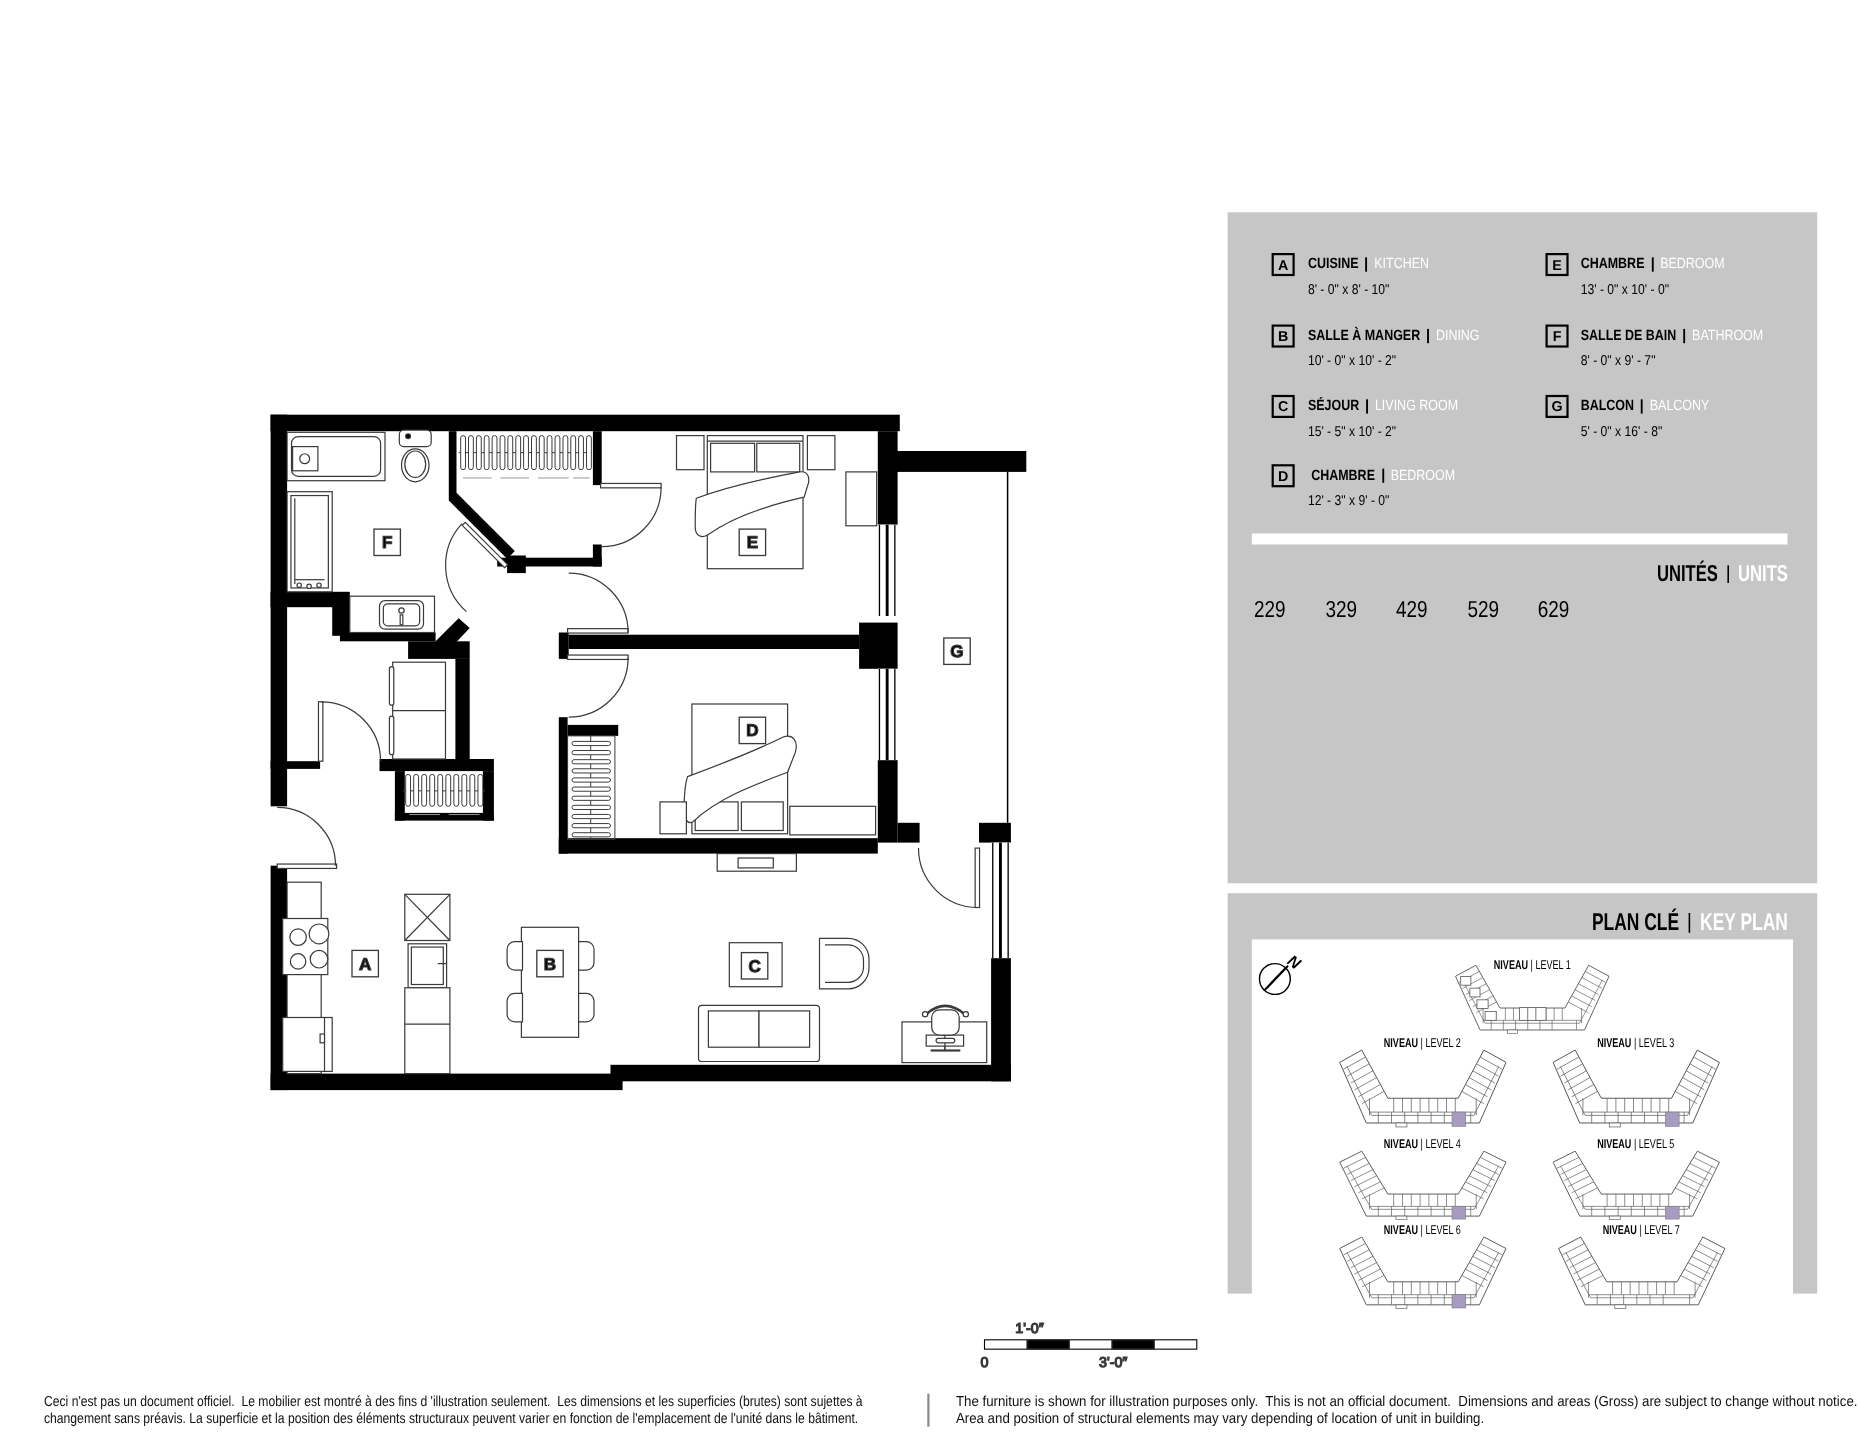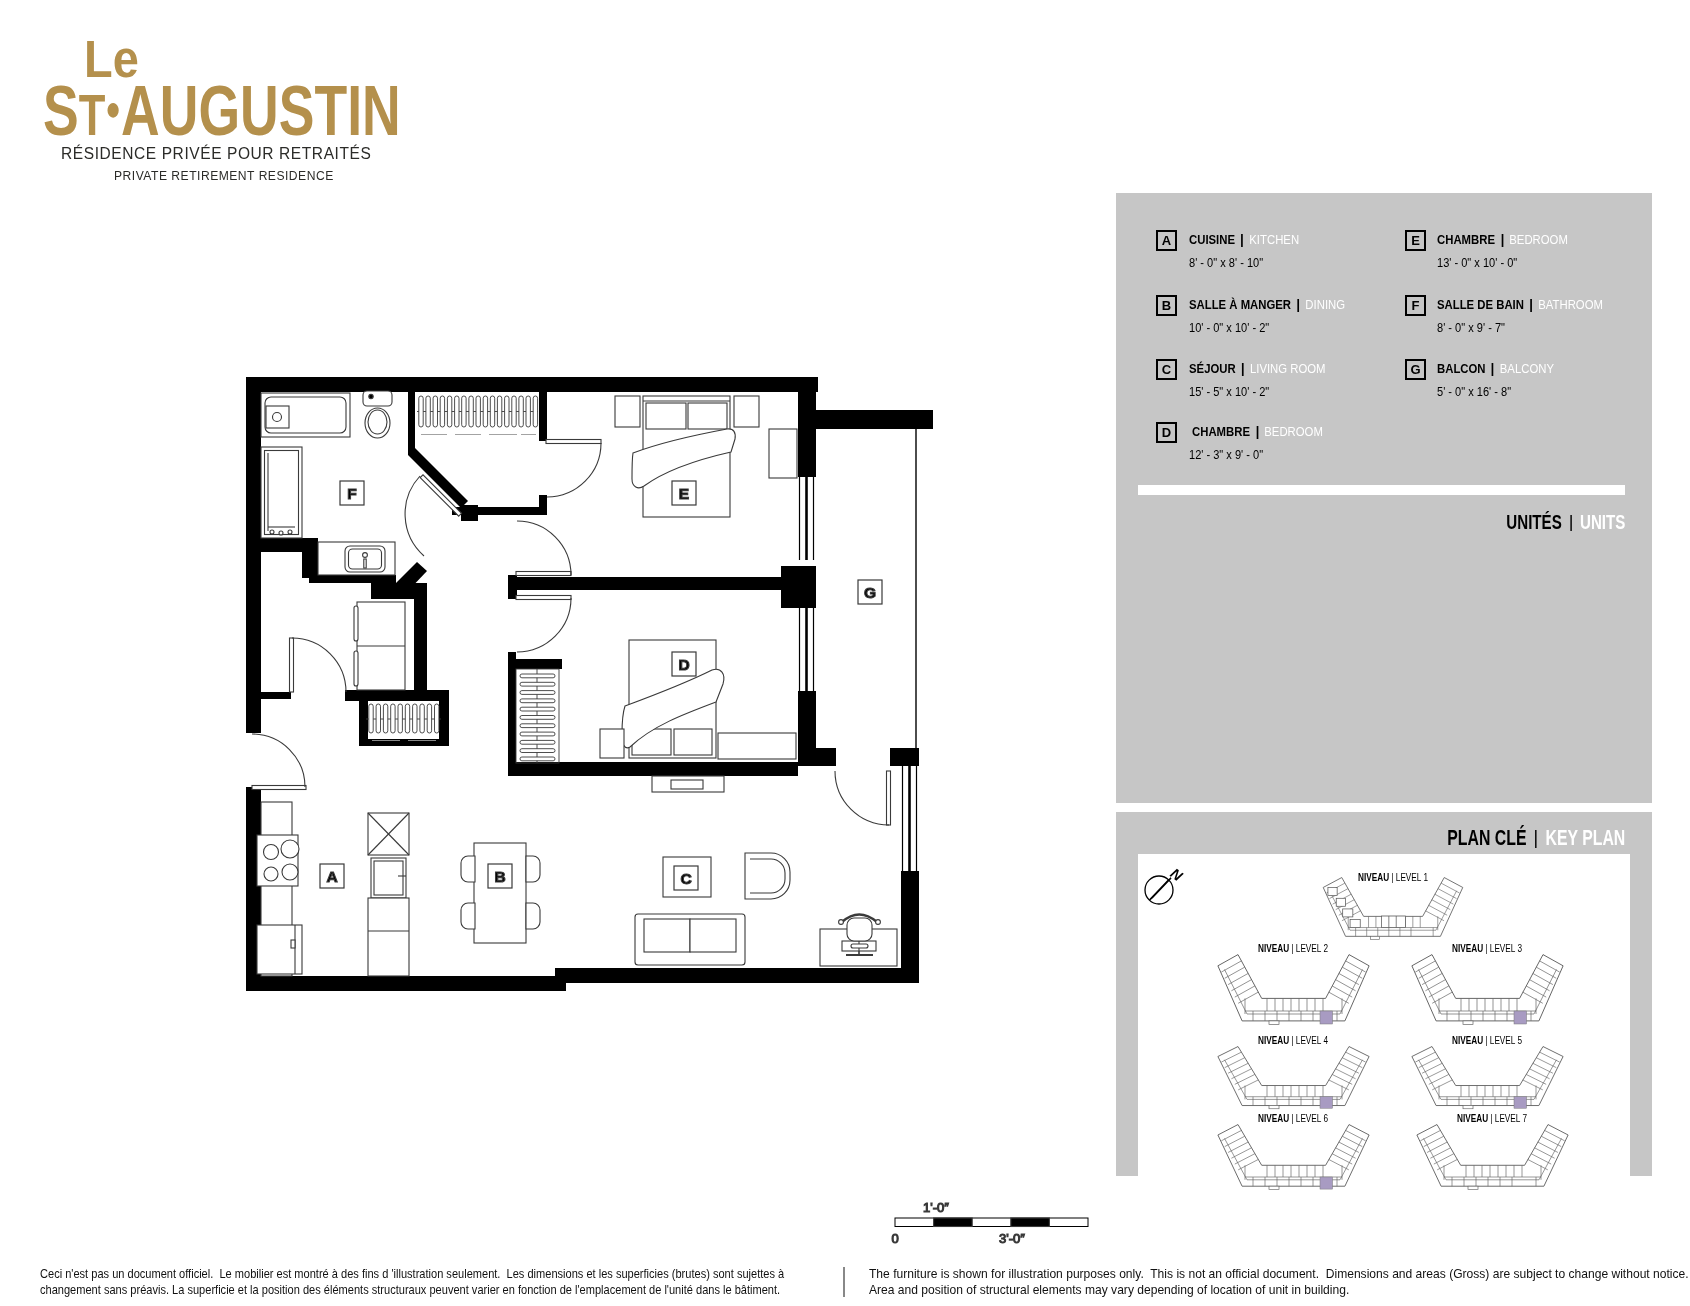--- a/index.html
+++ b/index.html
@@ -46,40 +46,37 @@
 
   <div class="sq" style="left:289px;top:166px;">G</div>
   <div class="fr" style="left:321px;top:168px;">BALCON&nbsp;&nbsp;<span class="vbar" style="height:13px;"></span>&nbsp;&nbsp;<span class="en">BALCONY</span></div>
   <div class="dim" style="left:321px;top:191px;">5' - 0" x 16' - 8"</div>
 
   <div class="abs" style="left:22px;top:292px;width:487px;height:10px;background:#fff;"></div>
 
   <div class="abs" style="right:27px;top:317px;font-size:21px;font-weight:bold;white-space:nowrap;transform:scaleX(0.72);transform-origin:right top;">
     <span style="color:#000;">UNITÉS</span>&nbsp;&nbsp;<span class="vbar" style="height:16px;"></span>&nbsp;&nbsp;<span class="wtxt">UNITS</span></div>
 
+  <div class="abs" style="left:24px;top:350px;width:430px;height:22px;">
+    <span class="abs" style="left:0px;font-size:21px;color:#000;transform:scaleX(0.82);transform-origin:left top;">229</span>
+    <span class="abs" style="left:65px;font-size:21px;color:#000;transform:scaleX(0.82);transform-origin:left top;">329</span>
+    <span class="abs" style="left:129px;font-size:21px;color:#000;transform:scaleX(0.82);transform-origin:left top;">429</span>
+    <span class="abs" style="left:194px;font-size:21px;color:#000;transform:scaleX(0.82);transform-origin:left top;">529</span>
+    <span class="abs" style="left:258px;font-size:21px;color:#000;transform:scaleX(0.82);transform-origin:left top;">629</span>
+      </div>
 </div>
 
 <div class="panel" style="top:812px;height:364px;">
 
   <div class="abs" style="right:27px;top:13px;font-size:22px;font-weight:bold;white-space:nowrap;transform:scaleX(0.72);transform-origin:right top;">
     <span style="color:#000;">PLAN CLÉ</span>&nbsp;&nbsp;<span class="vbar" style="height:18px;"></span>&nbsp;&nbsp;<span class="wtxt">KEY PLAN</span></div>
 
   <div class="abs" style="left:22px;top:42px;width:492px;height:360px;background:#fff;"></div>
 </div>
 
-<div class="abs" style="left:0;top:0;width:450px;height:220px;">
-
-  <div class="abs" style="left:84px;top:30px;font-size:51px;font-weight:bold;color:#b4904c;transform:scaleX(0.92);transform-origin:left top;">Le</div>
-
-  <div class="abs" style="left:43px;top:71px;font-size:70px;font-weight:bold;color:#b4904c;transform:scaleX(0.765);transform-origin:left top;white-space:nowrap;">S<span style="font-size:57px;">T</span><span style="font-size:34px;vertical-align:15px;">●</span>AUGUSTIN</div>
-
-  <div class="abs" style="left:61px;top:145px;font-size:16px;color:#2b2b28;letter-spacing:0.6px;transform:scaleX(0.97);transform-origin:left top;white-space:nowrap;">RÉSIDENCE PRIVÉE POUR RETRAITÉS</div>
-
-  <div class="abs" style="left:114px;top:169px;font-size:12.5px;color:#2b2b28;letter-spacing:0.5px;transform:scaleX(0.97);transform-origin:left top;white-space:nowrap;">PRIVATE RETIREMENT RESIDENCE</div>
-</div>
 
 <svg class="abs" style="left:0;top:0;" width="1690" height="1306" viewBox="0 0 1690 1306">
 <g fill="none" stroke="#3a3a3a" stroke-width="1.1">
 <g fill="#000" stroke="none">
 
 <rect x="246" y="377" width="572" height="15"></rect>
 
 <rect x="246" y="377" width="15" height="356"></rect>
 
 <rect x="246" y="787" width="15" height="204"></rect>

